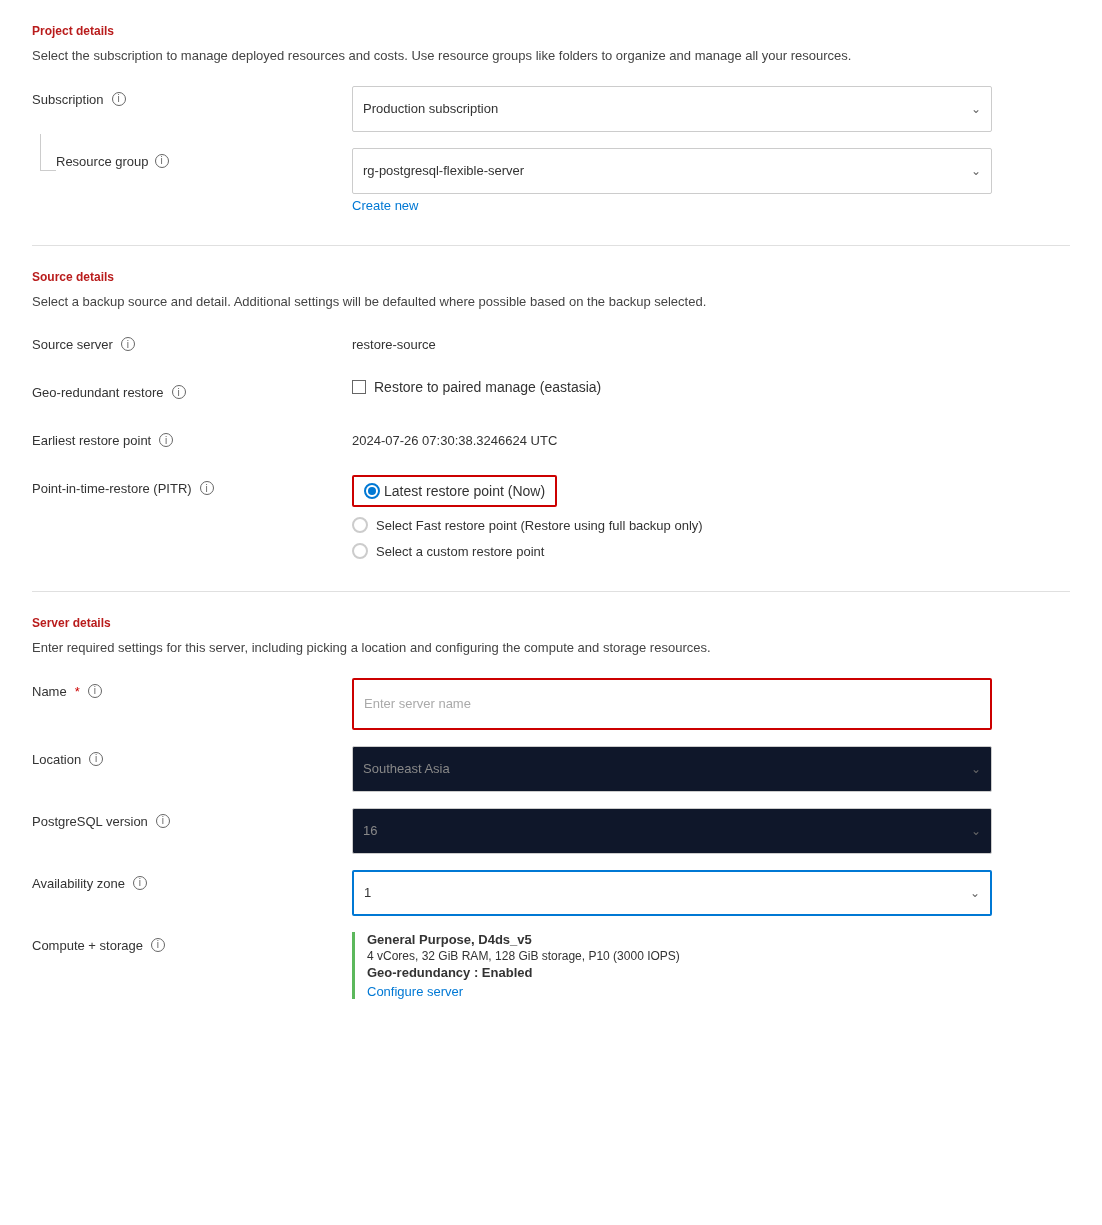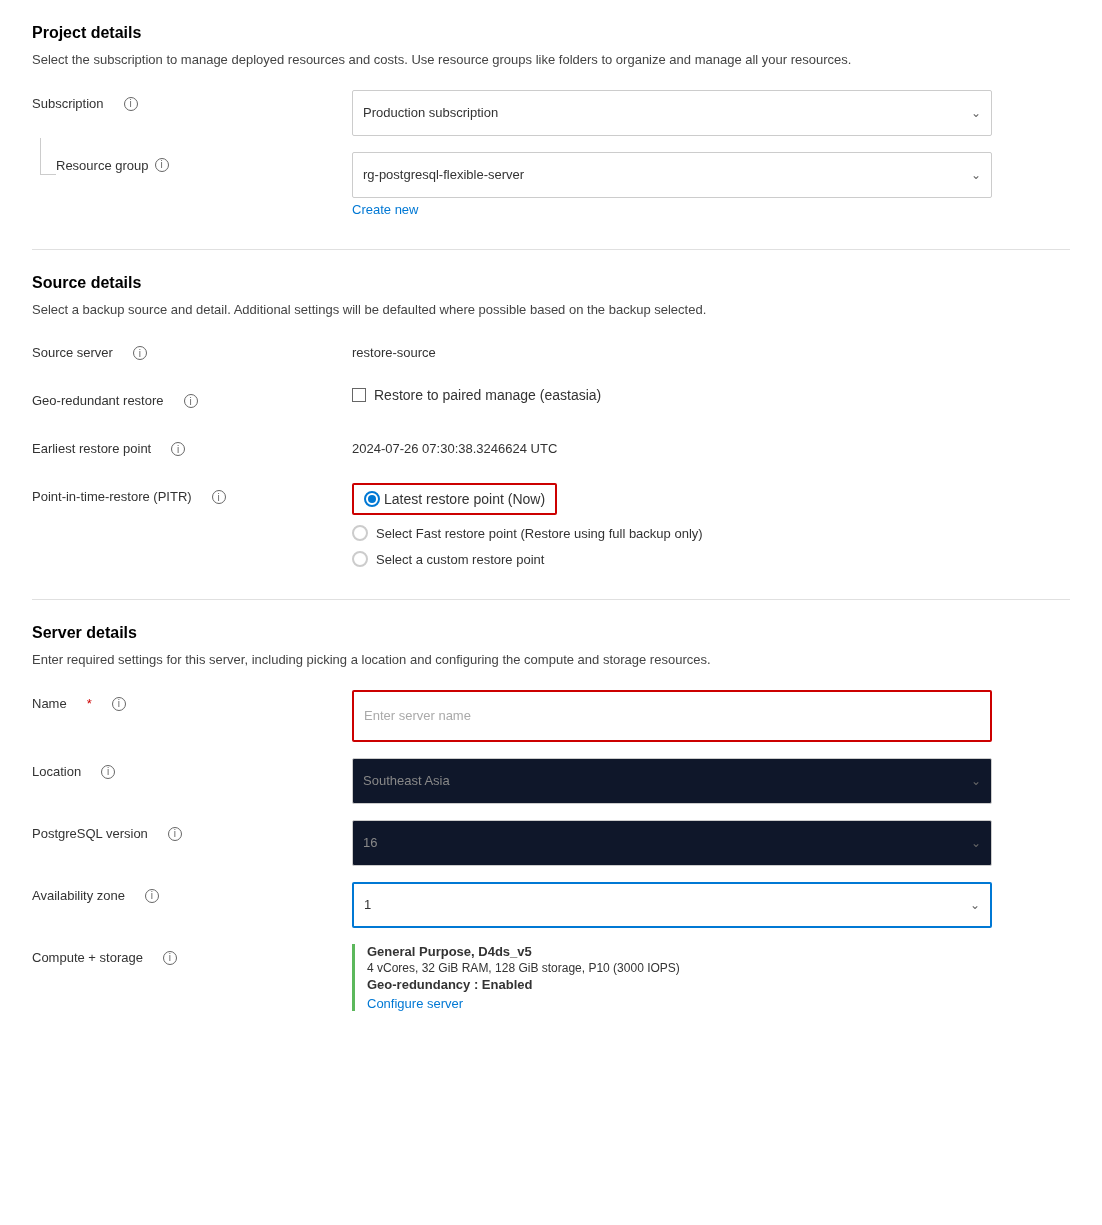--- a/index.html
+++ b/index.html
@@ -6,23 +6,23 @@
     body {
       font-family: 'Segoe UI', -apple-system, BlinkMacSystemFont, sans-serif;
       font-size: 14px;
       color: #333;
       background: #fff;
       padding: 24px 32px;
       max-width: 1102px;
     }
 
     .section-title {
-      font-size: 16px;
+      font-size: 12px;
       font-weight: 700;
-      color: #000000;
+      color: #b91c1c;
       margin-bottom: 8px;
     }
 
     .section-desc {
       font-size: 13px;
       color: #444;
       margin-bottom: 20px;
       line-height: 1.5;
     }
 
@@ -34,22 +34,22 @@
       display: flex;
       align-items: flex-start;
       margin-bottom: 16px;
       min-height: 32px;
     }
 
     .form-label {
       width: 320px;
       min-width: 320px;
       display: flex;
-      align-items: flex-end;
-      gap: 20px;
+      align-items: flex-start;
+      gap: 8px;
       padding-top: 6px;
       font-size: 13px;
       color: #333;
     }
 
     .form-label .required {
       color: #c00;
     }
 
     .info-icon {

